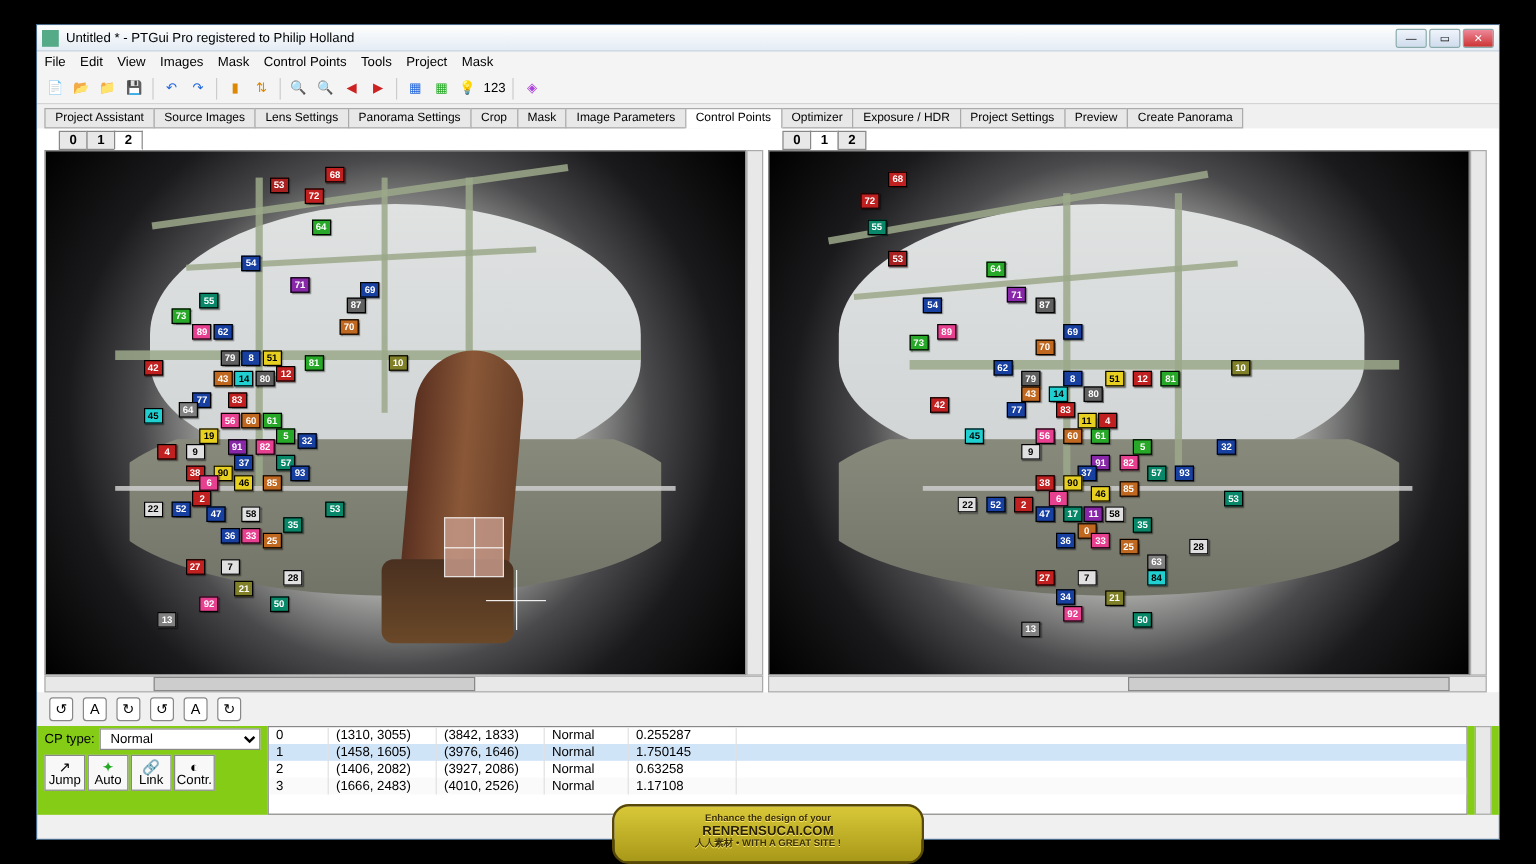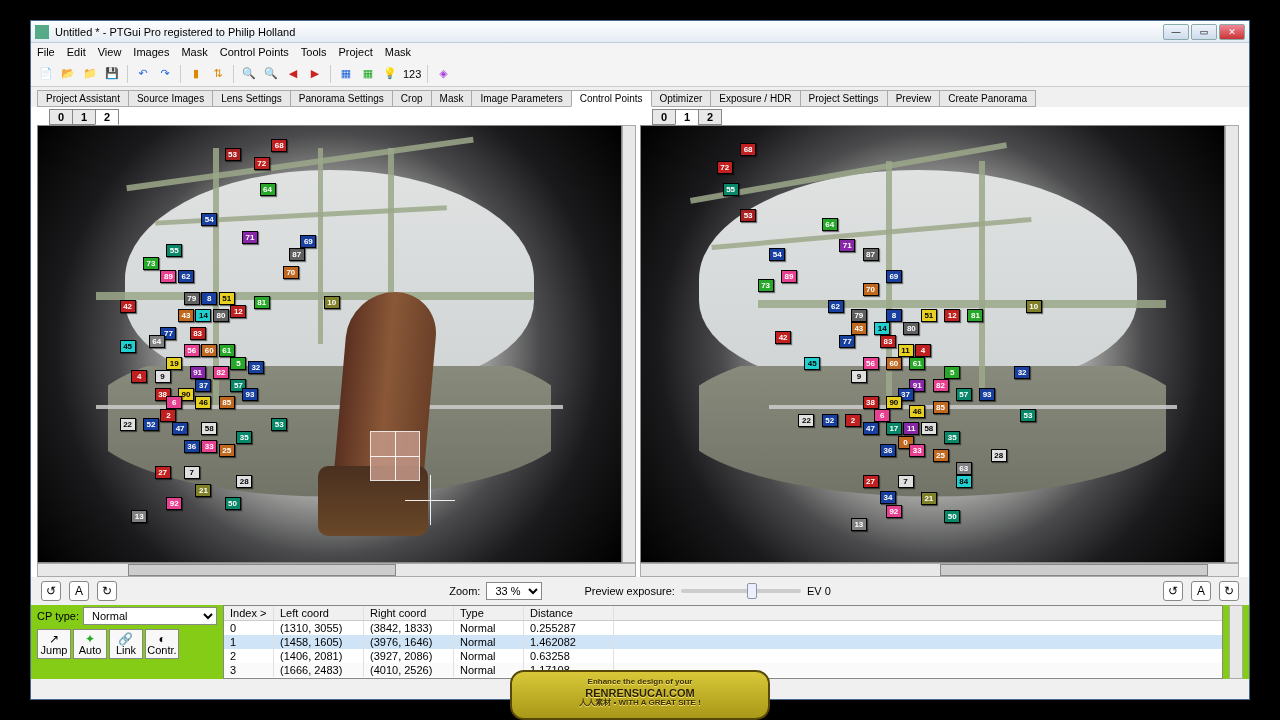--- a/index.html
+++ b/index.html
@@ -321,30 +321,20 @@
       <div class="hscroll">
           <div class="hscroll-thumb" style="left:50%;width:45%"></div>
         </div>
     </div>
   </div>
 
   <div class="ctrlbar">
     <div class="icon-btn">↺</div>
     <div class="icon-btn">A</div>
     <div class="icon-btn">↻</div>
-    <div class="zoom-area">
-      <span>Zoom:</span>
-      <select><option>33 %</option></select>
-      <span style="width:30px"></span>
-      <span>Preview exposure:</span>
-      <div class="slider">
-          <div class="slider-thumb" style="left:55%"></div>
-        </div>
-      <span>EV 0</span>
-    </div>
     <div class="icon-btn">↺</div>
     <div class="icon-btn">A</div>
     <div class="icon-btn">↻</div>
   </div>
 
   <div class="bottom">
     <div class="cp-left">
       <div class="cp-row">
         <span>CP type:</span>
         <select style="flex:1"><option>Normal</option></select>
@@ -362,45 +352,38 @@
             <span class="ic" style="color:#2a2">🔗</span>
             <span>Link</span>
           </div>
         <div class="grid-btn">
             <span class="ic">◐</span>
             <span>Contr.</span>
           </div>
       </div>
     </div>
     <div class="table">
-      <div class="thead" id="thead">
-          <div class="th c-idx">Index &gt;</div>
-          <div class="th c-l">Left coord</div>
-          <div class="th c-r">Right coord</div>
-          <div class="th c-t">Type</div>
-          <div class="th c-d">Distance</div>
-        </div>
       <div id="tbody">
           <div class="trow">
             <div class="td c-idx">0</div>
             <div class="td c-l">(1310, 3055)</div>
             <div class="td c-r">(3842, 1833)</div>
             <div class="td c-t">Normal</div>
             <div class="td c-d">0.255287</div>
           </div>
           <div class="trow sel">
             <div class="td c-idx">1</div>
             <div class="td c-l">(1458, 1605)</div>
             <div class="td c-r">(3976, 1646)</div>
             <div class="td c-t">Normal</div>
-            <div class="td c-d">1.462082</div>
+            <div class="td c-d">1.750145</div>
           </div>
           <div class="trow">
             <div class="td c-idx">2</div>
-            <div class="td c-l">(1406, 2081)</div>
+            <div class="td c-l">(1406, 2082)</div>
             <div class="td c-r">(3927, 2086)</div>
             <div class="td c-t">Normal</div>
             <div class="td c-d">0.63258</div>
           </div>
           <div class="trow">
             <div class="td c-idx">3</div>
             <div class="td c-l">(1666, 2483)</div>
             <div class="td c-r">(4010, 2526)</div>
             <div class="td c-t">Normal</div>
             <div class="td c-d">1.17108</div>

